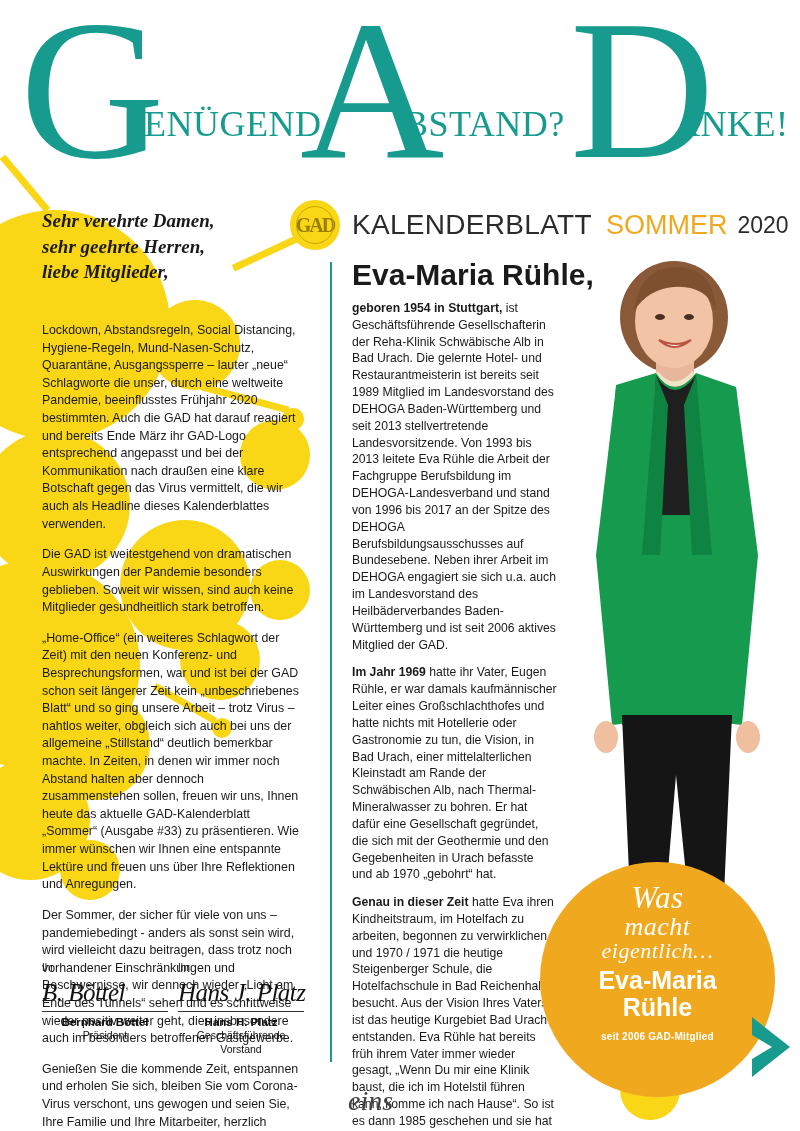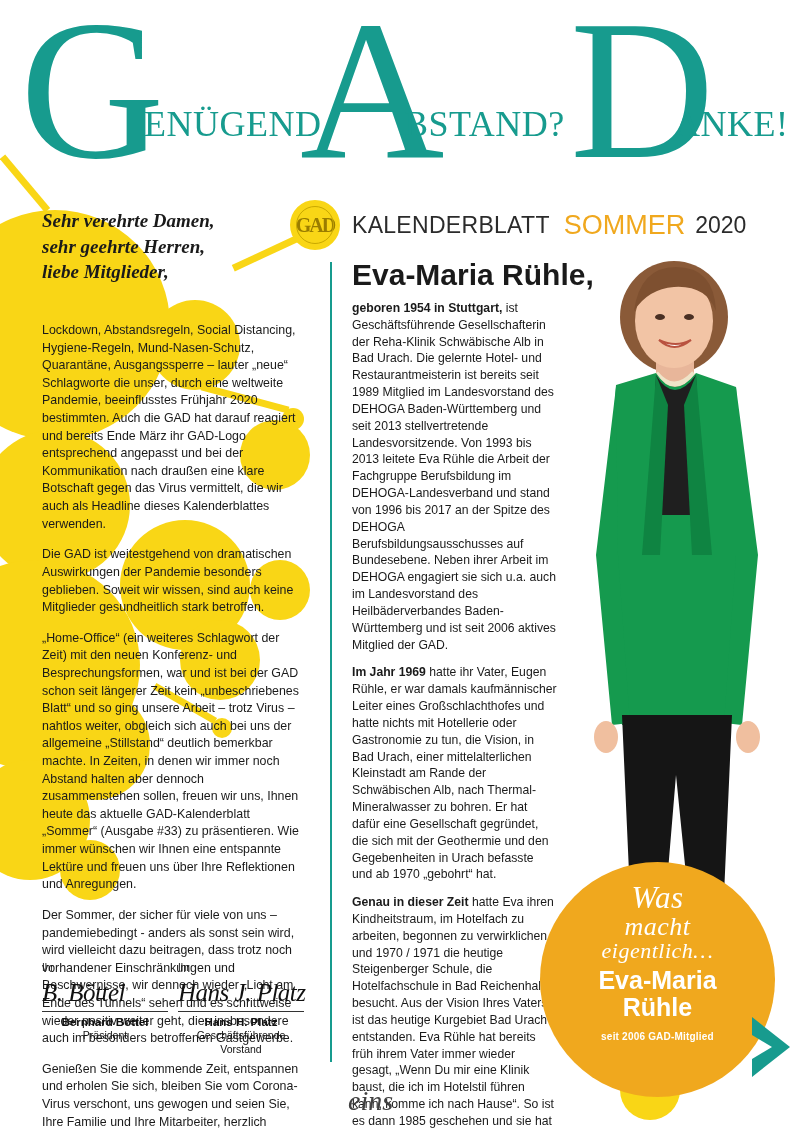--- a/index.html
+++ b/index.html
@@ -93,21 +93,21 @@
     border: 2px solid #f9d616;
     position: relative;
   }
   .gad-logo .inner-ring {
     position: absolute;
     left: 4px; top: 4px; right: 4px; bottom: 4px;
     border-radius: 50%;
     border: 1.5px solid #c9a800;
   }
   .kal-label {
-    font-size: 23px;
+    font-size: 28px;
     color: #2b2b2b;
     margin-left: 12px;
     letter-spacing: 0.3px;
   }
   .kal-season {
     font-size: 27px;
     color: #f0a81e;
     margin-left: 14px;
   }
   .kal-year {

